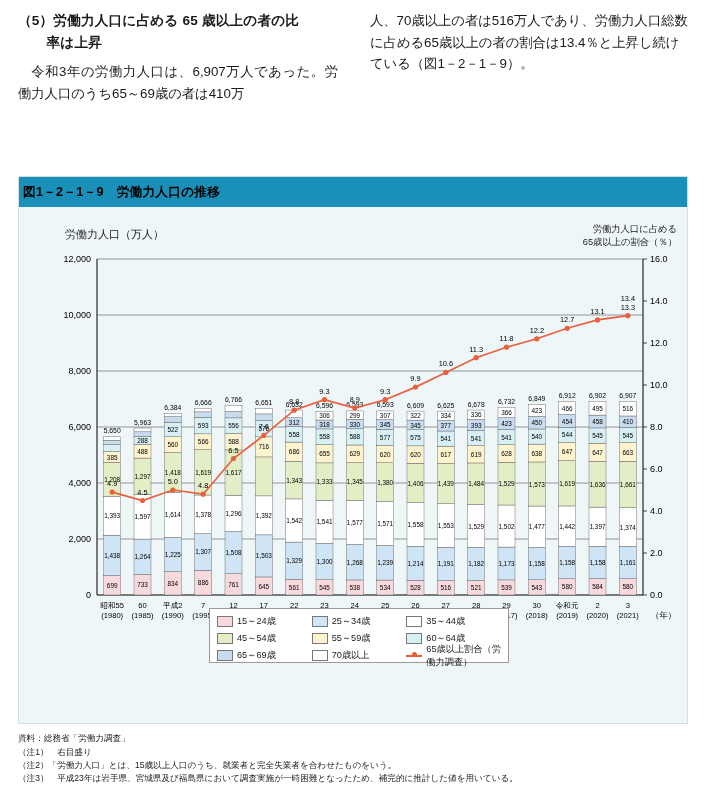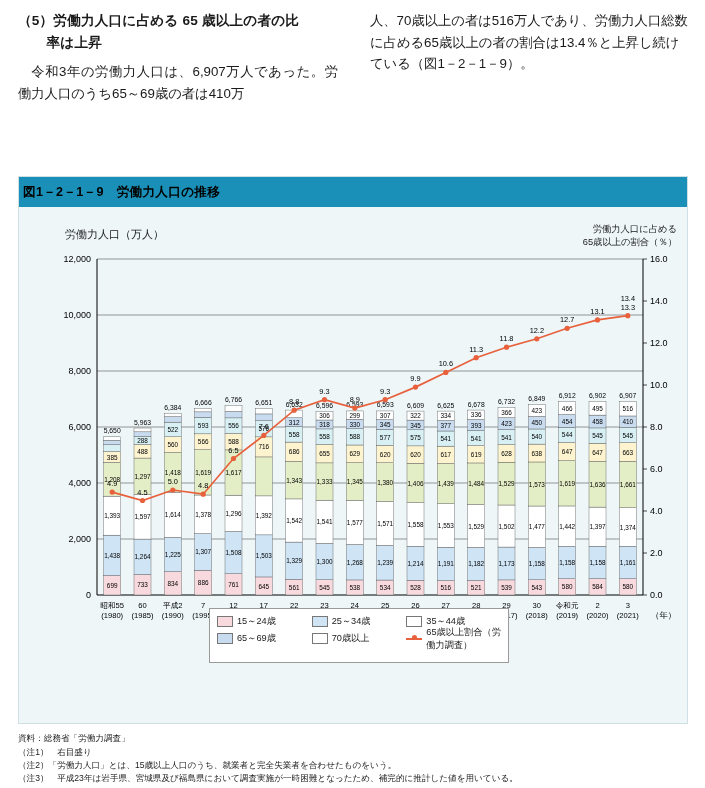--- a/index.html
+++ b/index.html
@@ -485,20 +485,34 @@
           <span class="swatch" style="background:#cfe4f5"></span>
           <span>25～34歳</span>
           </div>
         <div class="legitem">
           <span class="swatch" style="background:#ffffff"></span>
           <span>35～44歳</span>
           </div>
       </div>
       <div class="legrow">
         <div class="legitem">
+          <span class="swatch" style="background:#e4eec6"></span>
+          <span>45～54歳</span>
+          </div>
+        <div class="legitem">
+          <span class="swatch" style="background:#fdf3cf"></span>
+          <span>55～59歳</span>
+          </div>
+        <div class="legitem">
+          <span class="swatch" style="background:#d8f0f4"></span>
+          <span>60～64歳</span>
+          </div>
+      </div>
+      <div class="legrow">
+        <div class="legitem">
           <span class="swatch" style="background:#c9dcef"></span>
           <span>65～69歳</span>
           </div>
         <div class="legitem">
           <span class="swatch" style="background:#ffffff"></span>
           <span>70歳以上</span>
           </div>
         <div class="legitem" style="width:33.33%">
           <span class="lineswatch"></span>
           <span>65歳以上割合（労働力調査）</span>

